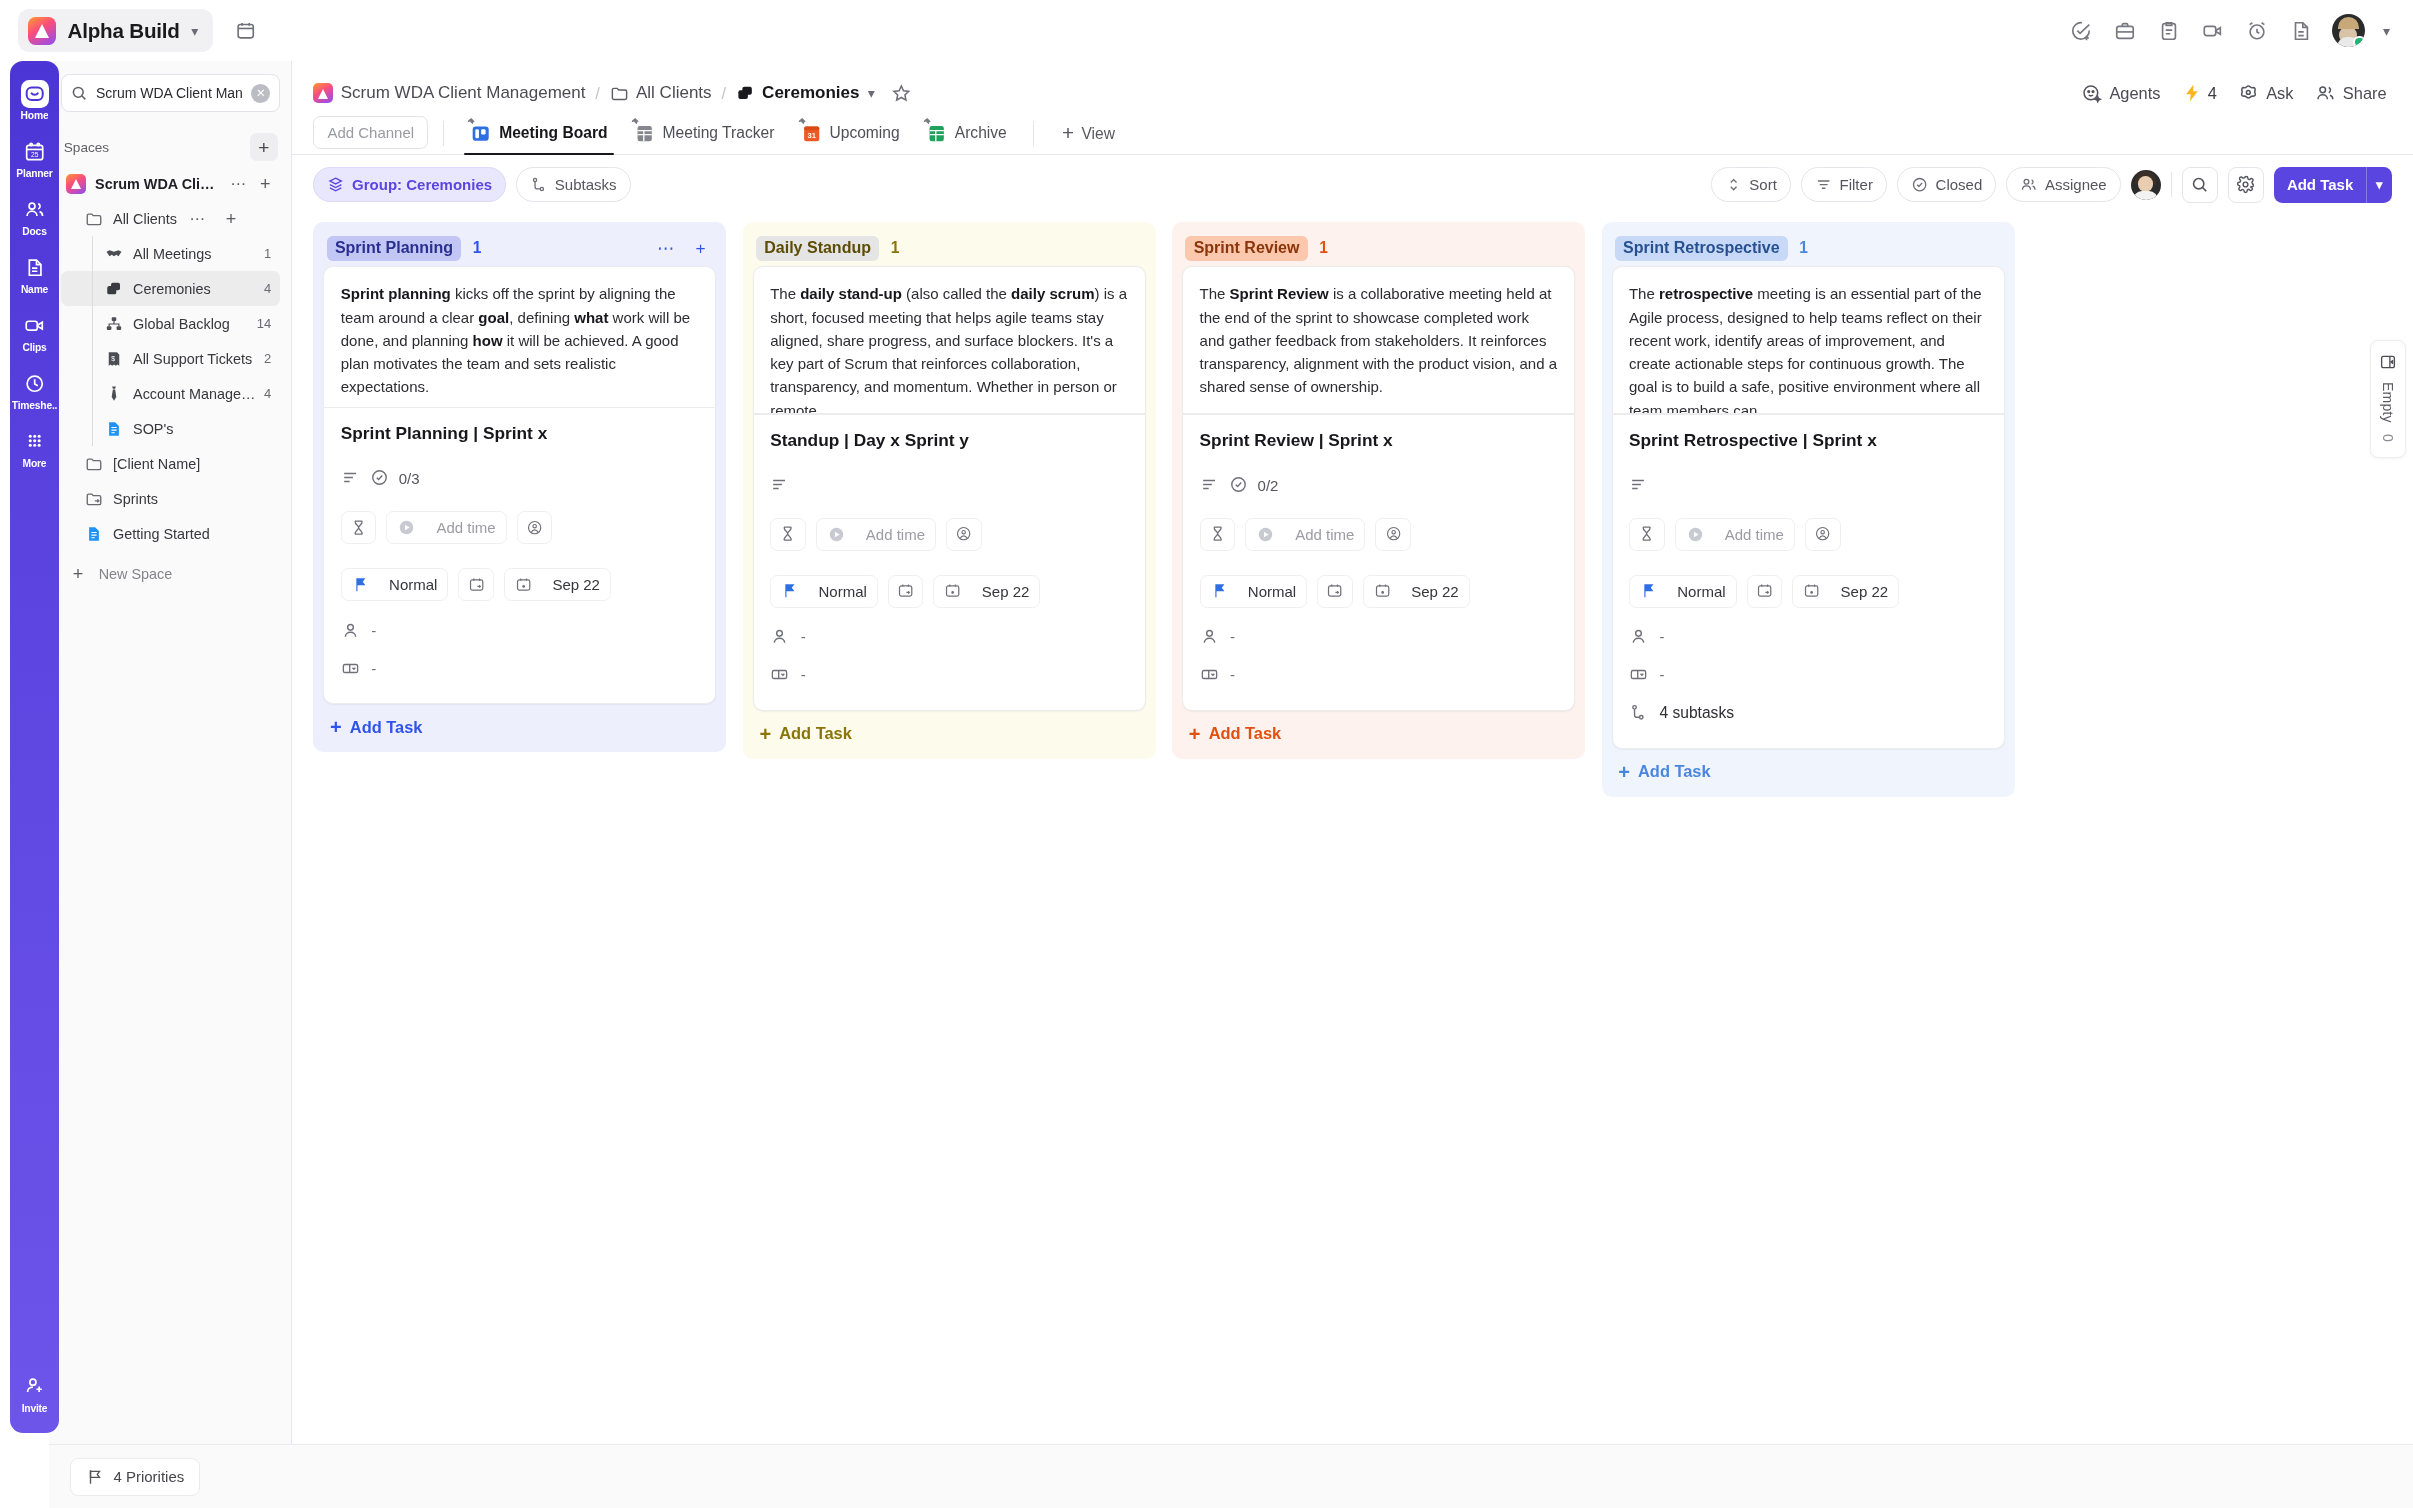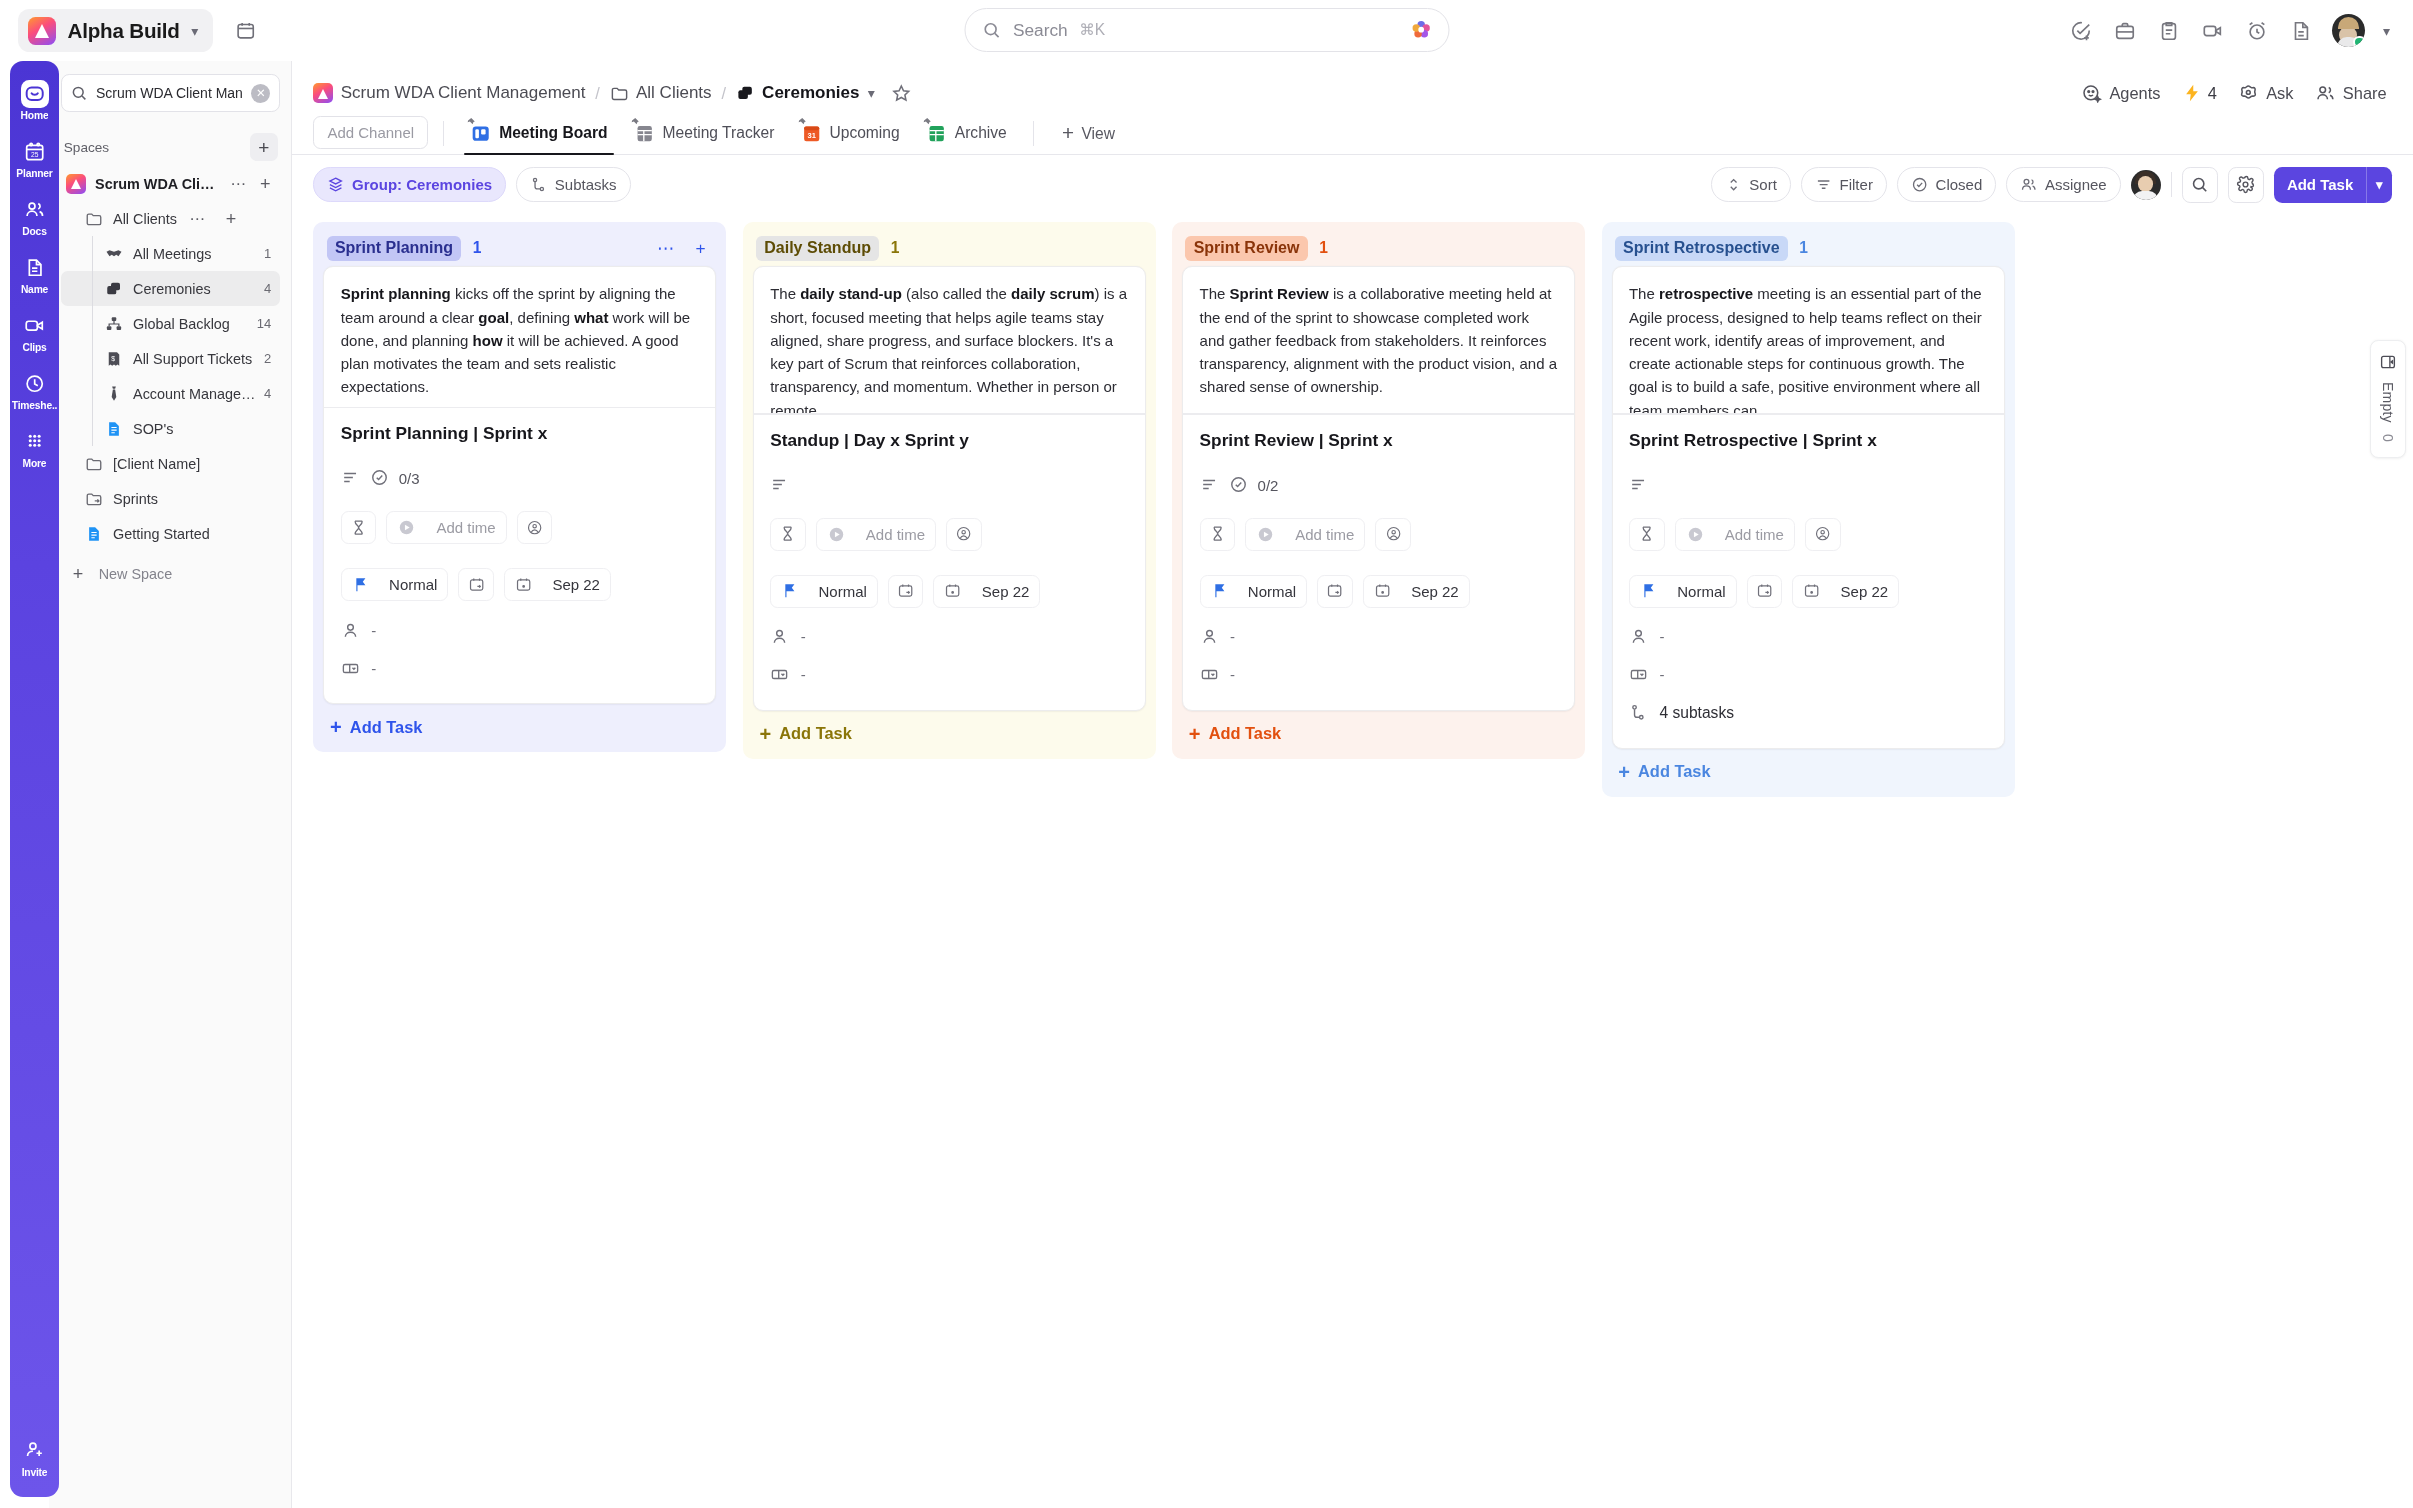--- a/index.html
+++ b/index.html
@@ -256,40 +256,20 @@
       <span class="chev">▾</span>
     </div>
     <div class="cal-btn">
       <svg width="21.4" height="21.4" viewBox="0 0 24 24" fill="none" stroke="#6f6f78" stroke-width="1.8">
         <rect x="3.5" y="5" width="17" height="15" rx="2.5"></rect>
           <path d="M3.5 9.5h17"></path>
           <path d="M8 3.5v3M16 3.5v3"></path>
       </svg>
     </div>
 
-    <div class="search-wrap">
-      <div class="search-box">
-        <svg width="20" height="20" viewBox="0 0 24 24" fill="none" stroke="#8b8b95" stroke-width="2">
-          <circle cx="11" cy="11" r="6.5"></circle>
-            <path d="M16 16l4.5 4.5"></path>
-        </svg>
-        <span class="search-txt">Search</span>
-        <span class="search-kbd">⌘K</span>
-        <span class="ai-dot">
-          <svg width="21.4" height="21.4" viewBox="0 0 24 24">
-            <circle cx="12" cy="6.5" r="4.2" fill="#6f6ce8"></circle>
-              <circle cx="17.5" cy="10" r="4.2" fill="#e2559b"></circle>
-            <circle cx="15.5" cy="16.5" r="4.2" fill="#a457e8"></circle>
-              <circle cx="8.5" cy="16.5" r="4.2" fill="#ef6a3b"></circle>
-            <circle cx="6.5" cy="10" r="4.2" fill="#f0a83c"></circle>
-              <circle cx="12" cy="12" r="3.2" fill="#fff"></circle>
-          </svg>
-        </span>
-      </div>
-    </div>
 
     <div class="top-right">
       <span class="ticon">
         <svg width="22" height="22" viewBox="0 0 24 24" fill="none" stroke="#77777f" stroke-width="1.8">
           <path d="M21 11.5A9 9 0 1 1 13 3"></path>
             <path d="M8 11.5l3 3L21 5"></path>
             <path d="M18 17v5M15.5 19.5h5"></path>
         </svg>
       </span>
       <span class="ticon">
@@ -1129,15 +1109,24 @@
               <path d="M18 10.5l-2 1.5 2 1.5z" fill="#4d4d56"></path>
           </svg>
         </span>
         <span class="rstrip-lbl">Empty</span>
         <span class="rstrip-cnt">0</span>
       </div>
 
     </div>
   </div>
 
+  <div class="bottombar">
+    <div class="prio-chip">
+      <svg width="18" height="18" viewBox="0 0 24 24" fill="none" stroke="#55555e" stroke-width="1.8">
+        <path d="M6 3v18"></path>
+          <path d="M6 4.5h12l-3 4 3 4H6z"></path>
+      </svg>
+      <span>4 Priorities</span>
+    </div>
+  </div>
 
 </div>
 
 
 </body></html>

